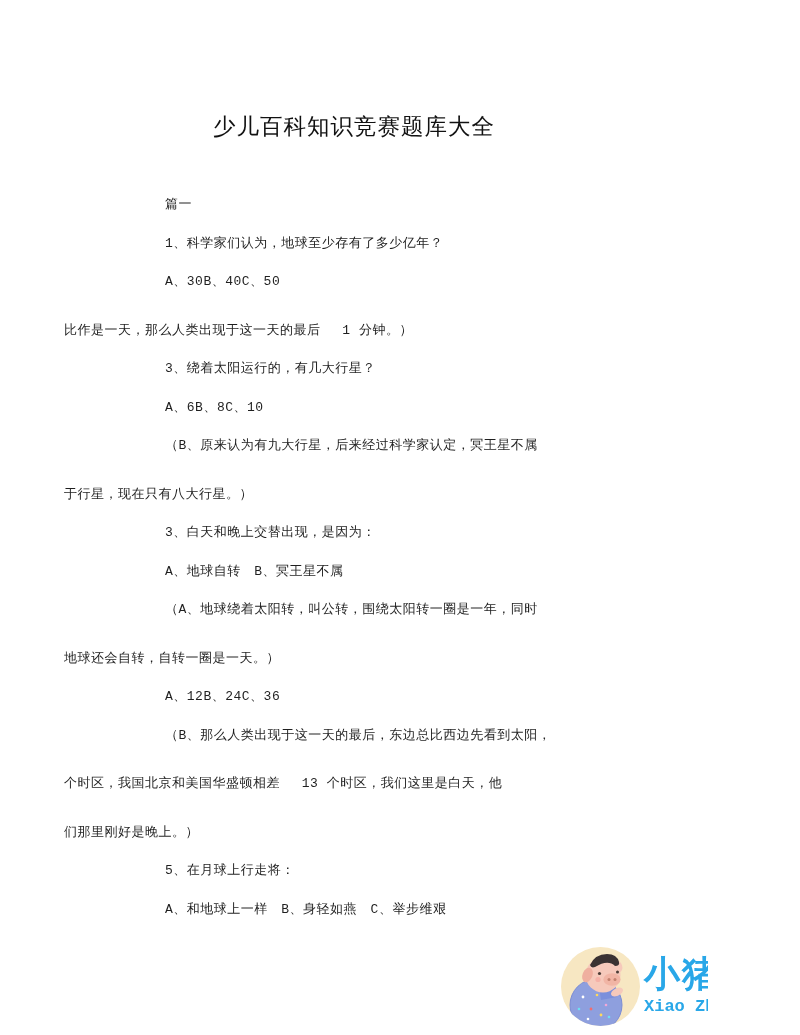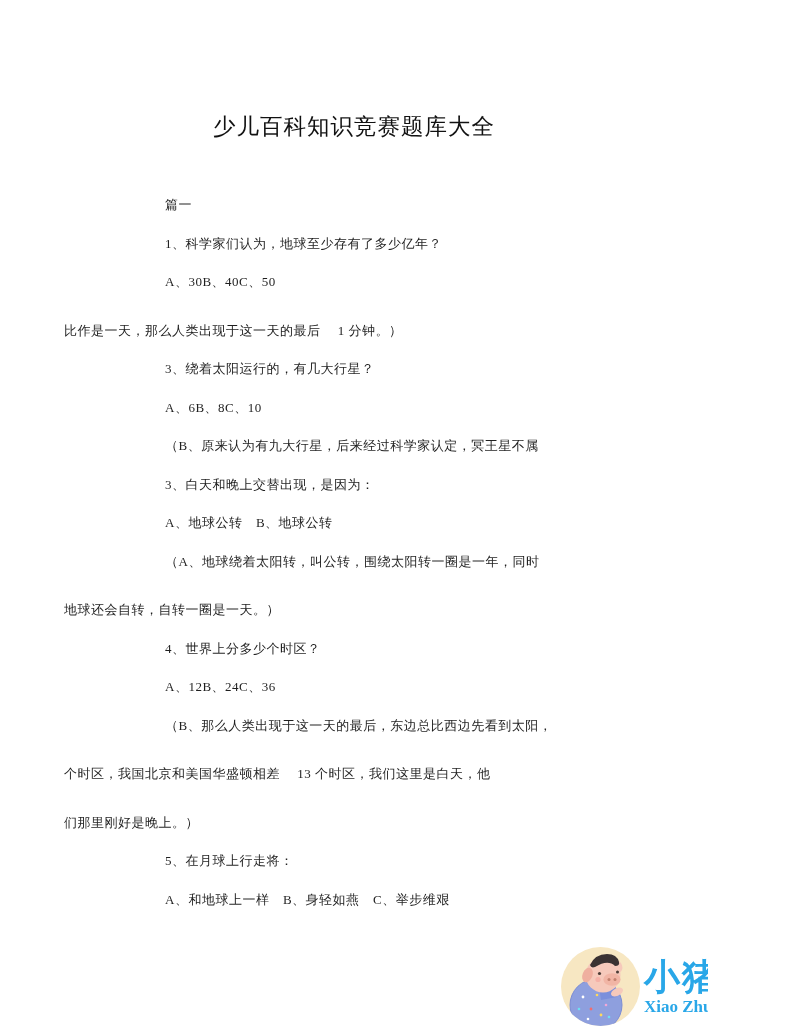--- a/index.html
+++ b/index.html
@@ -6,21 +6,21 @@
     margin: 0;
     padding: 0;
     background: #ffffff;
   }
   .page {
     position: relative;
     width: 708px;
     height: 1035px;
     background: #ffffff;
     overflow: hidden;
-    font-family: Liberation Serif, serif;
+    font-family: Liberation Mono, monospace;
     color: #1f1f1f;
   }
   .doc-title {
     position: absolute;
     top: 111px;
     left: 0;
     right: 0;
     margin: 0;
     text-align: center;
     font-size: 22.5px;
@@ -90,25 +90,25 @@
   <h1 class="doc-title">少儿百科知识竞赛题库大全</h1>
 
   <div class="doc-body">
     <div class="line ind">篇一</div>
     <div class="line ind">1、科学家们认为，地球至少存有了多少亿年？</div>
     <div class="line ind">A、30B、40C、50</div>
     <div class="line cont">比作是一天，那么人类出现于这一天的最后　 1 分钟。）</div>
     <div class="line ind">3、绕着太阳运行的，有几大行星？</div>
     <div class="line ind">A、6B、8C、10</div>
     <div class="line ind">（B、原来认为有九大行星，后来经过科学家认定，冥王星不属</div>
+    <div class="line cont">于行星，现在只有八大行星。）</div>
     <div class="line ind">3、白天和晚上交替出现，是因为：</div>
-    <div class="line ind">A、地球公转　B、地球公转</div>
+    <div class="line ind">A、地球自转　B、冥王星不属</div>
     <div class="line ind">（A、地球绕着太阳转，叫公转，围绕太阳转一圈是一年，同时</div>
     <div class="line cont">地球还会自转，自转一圈是一天。）</div>
-    <div class="line ind">4、世界上分多少个时区？</div>
     <div class="line ind">A、12B、24C、36</div>
     <div class="line ind">（B、那么人类出现于这一天的最后，东边总比西边先看到太阳，</div>
     <div class="line cont">个时区，我国北京和美国华盛顿相差　 13 个时区，我们这里是白天，他</div>
     <div class="line cont">们那里刚好是晚上。）</div>
     <div class="line ind">5、在月球上行走将：</div>
     <div class="line ind">A、和地球上一样　B、身轻如燕　C、举步维艰</div>
   </div>
 
   <div class="watermark">
     <svg class="logo-circle" viewBox="0 0 79 79" xmlns="http://www.w3.org/2000/svg" aria-hidden="true">

